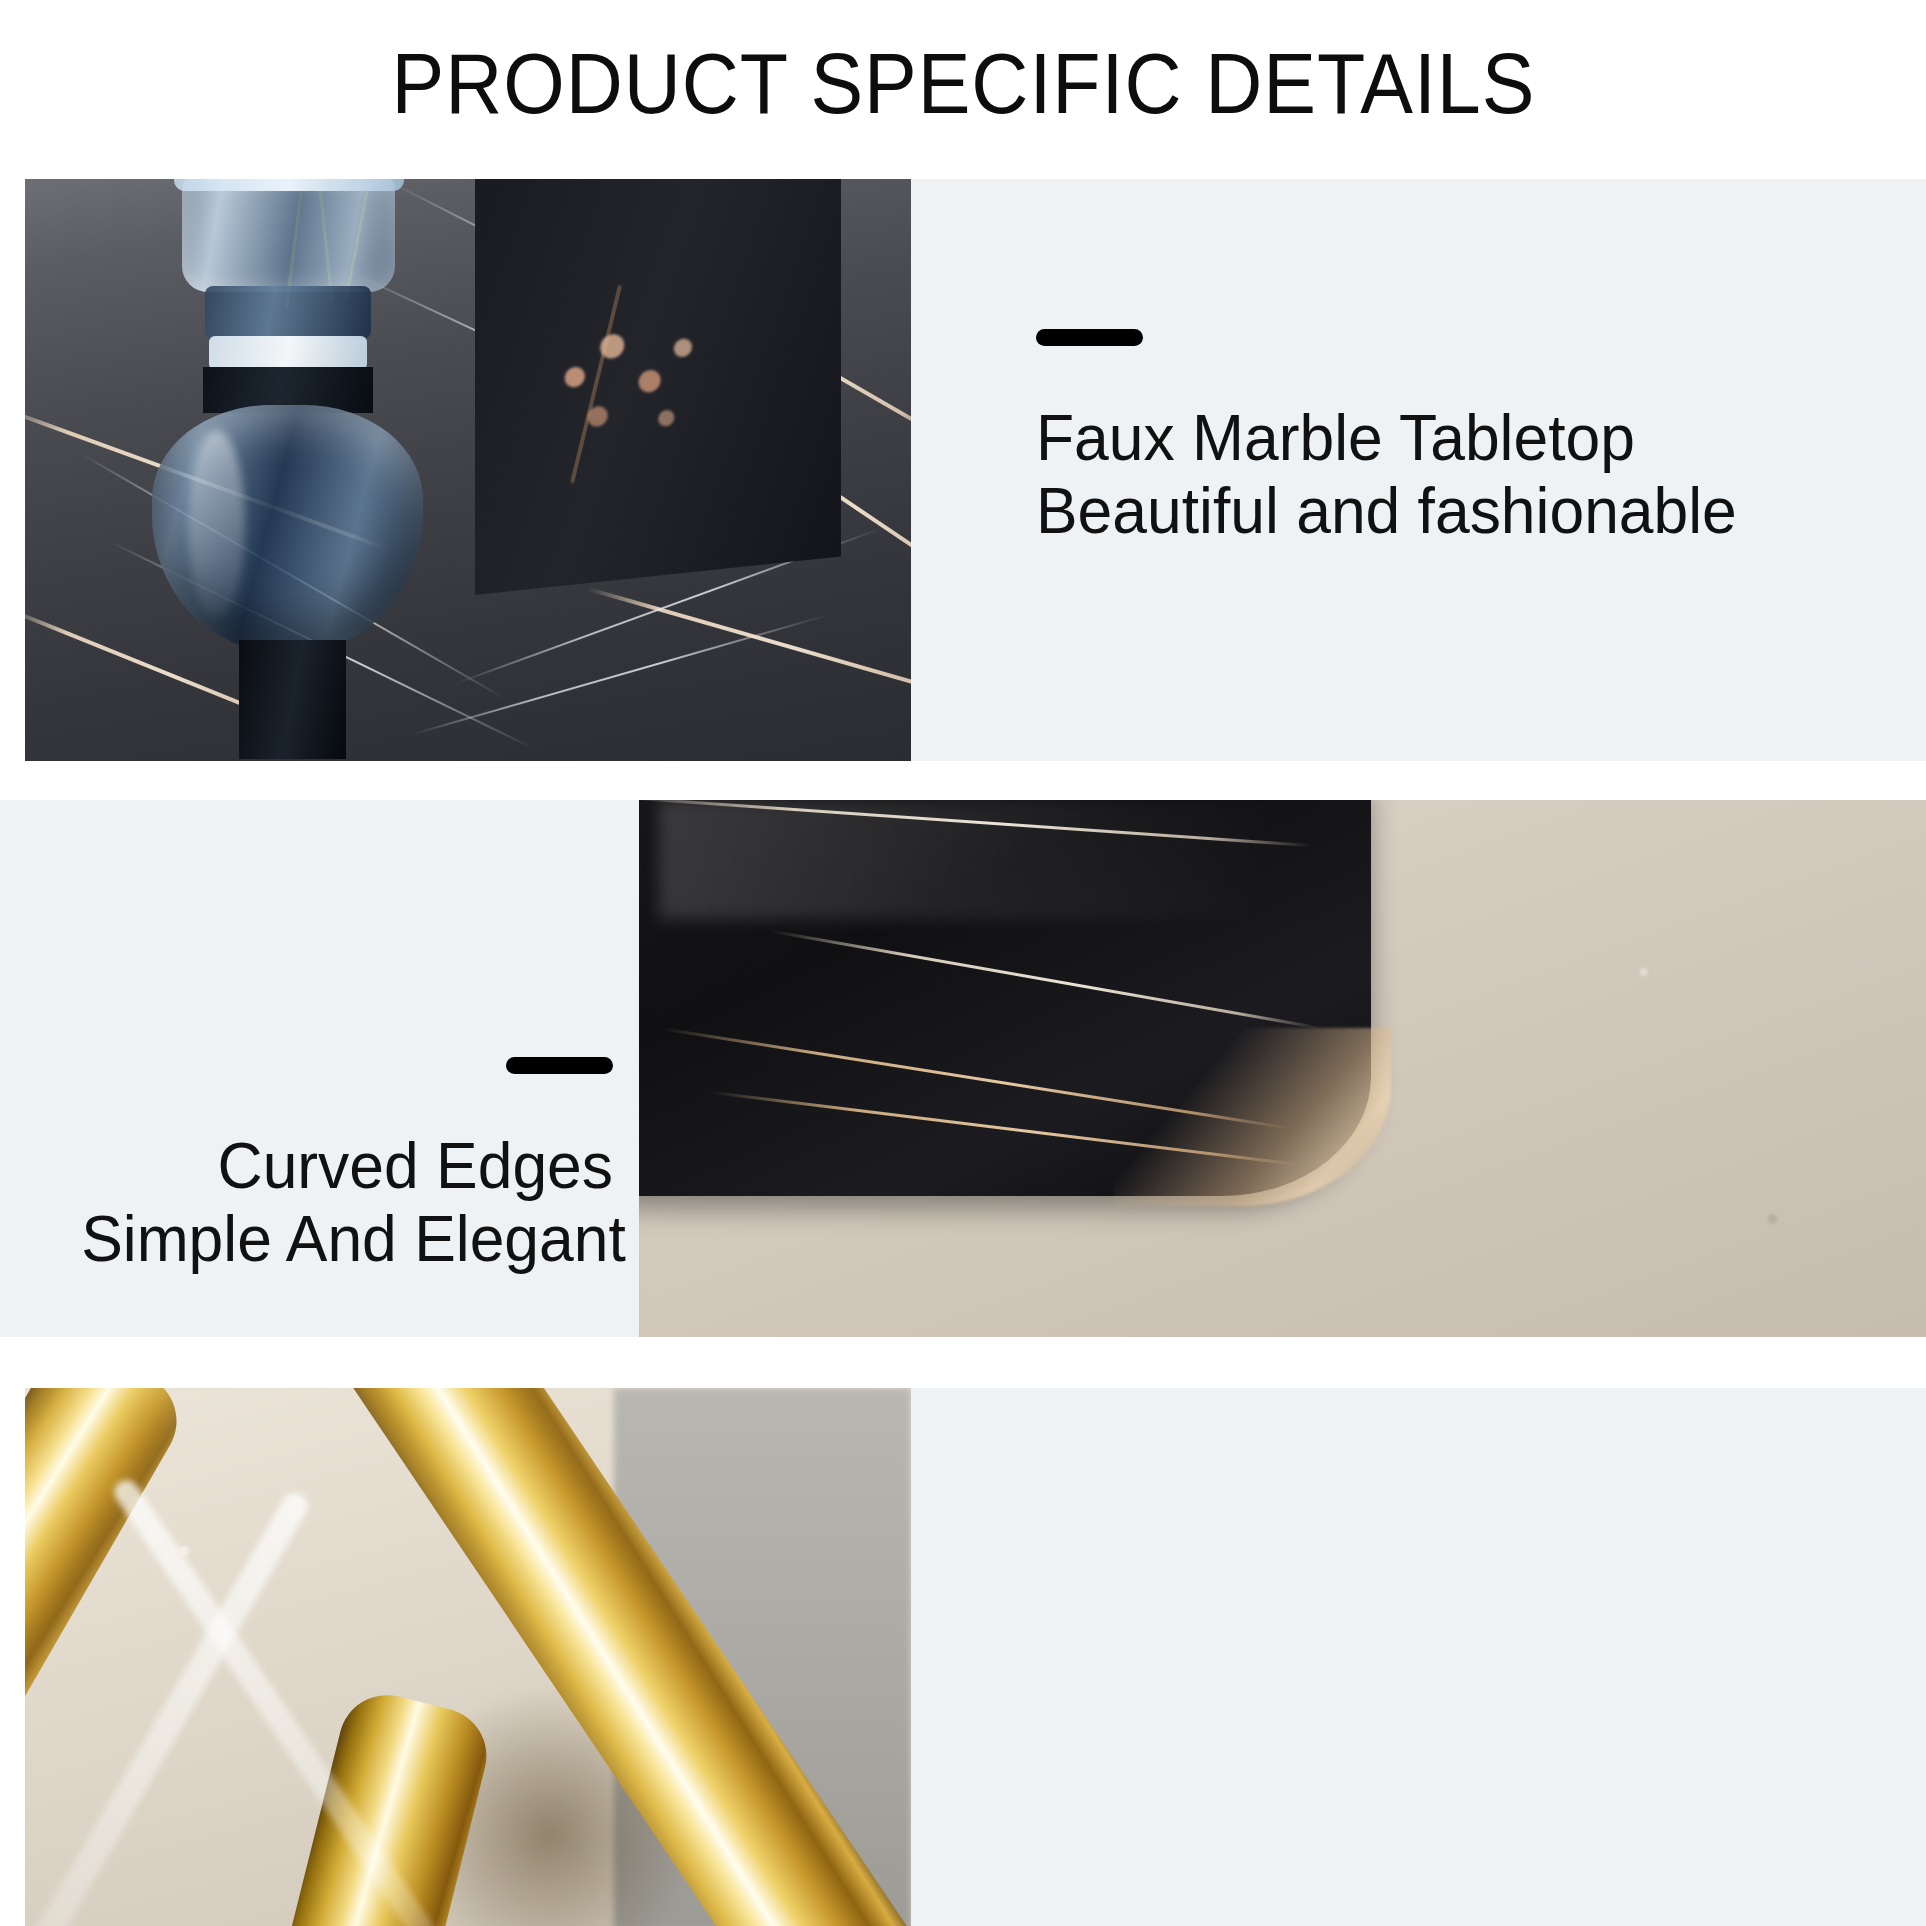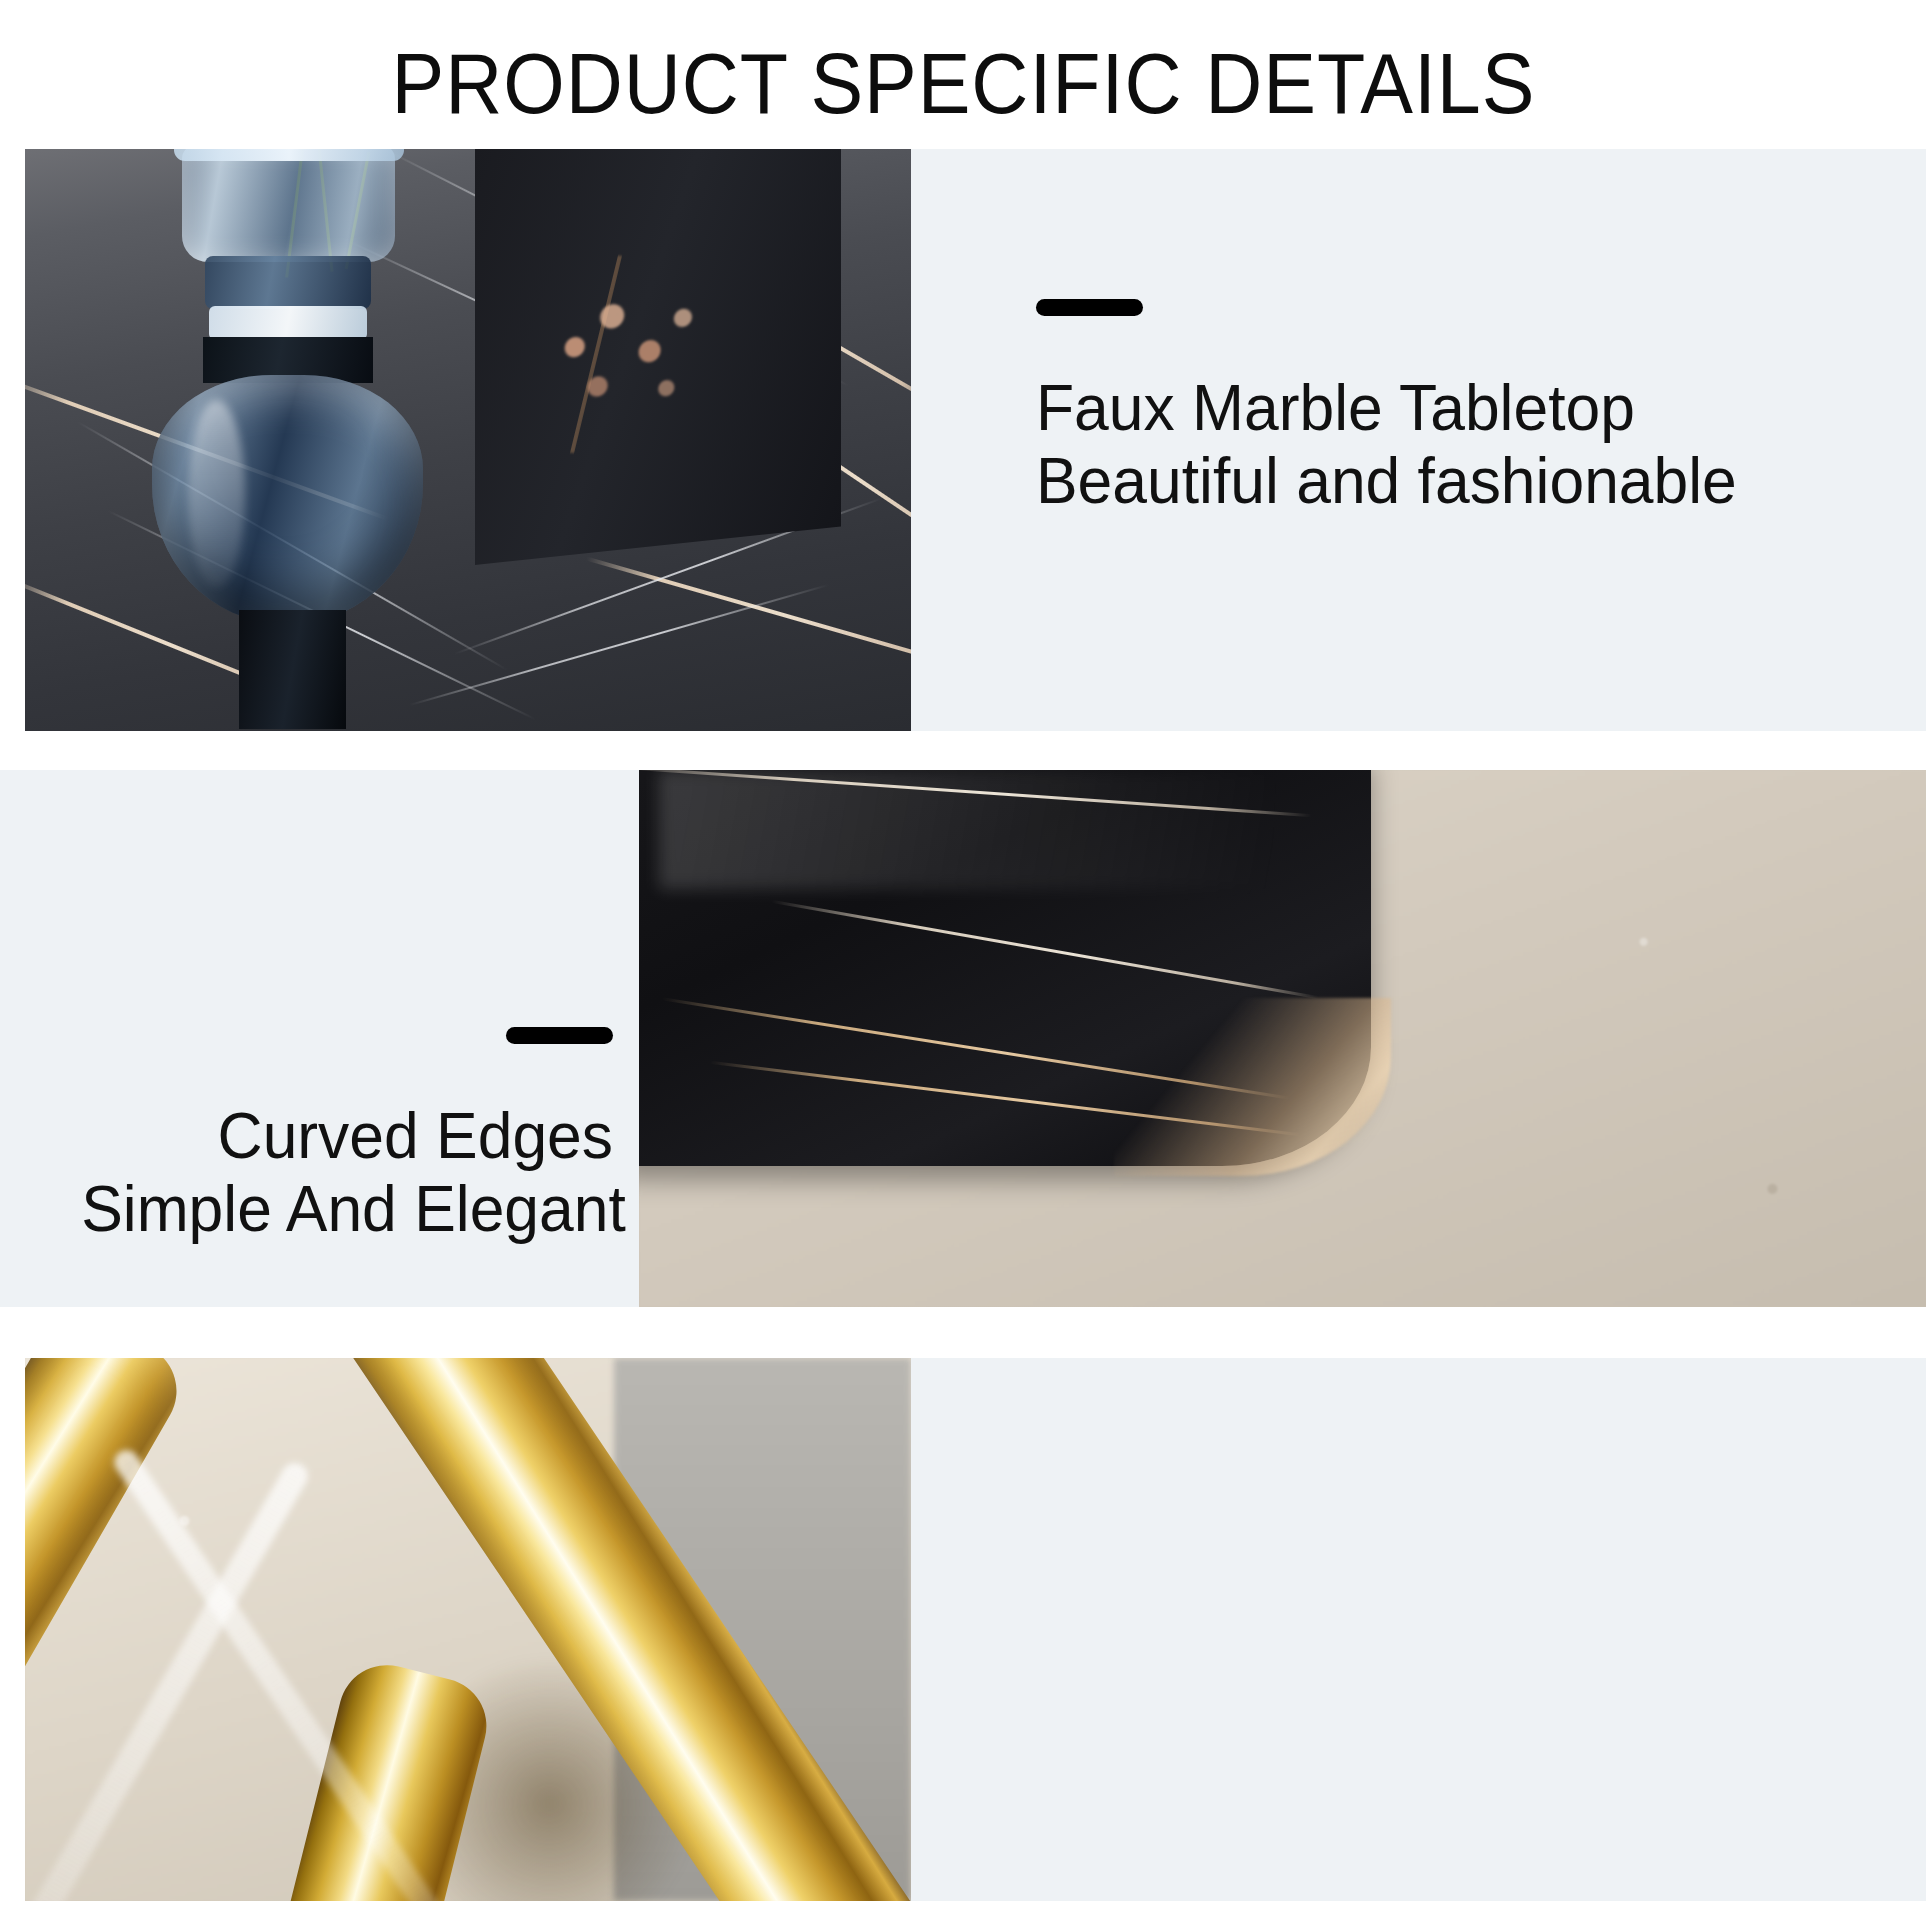--- a/index.html
+++ b/index.html
@@ -29,20 +29,21 @@
     font-weight: 400;
     transform: scaleX(0.93);
     transform-origin: center top;
     white-space: nowrap;
   }
 
   
   .section {
     position: absolute;
     overflow: hidden;
+    margin-top: 30px;
   }
   .panel-bg {
     position: absolute;
     background: #eef2f5;
   }
   .photo {
     position: absolute;
     overflow: hidden;
   }
 

